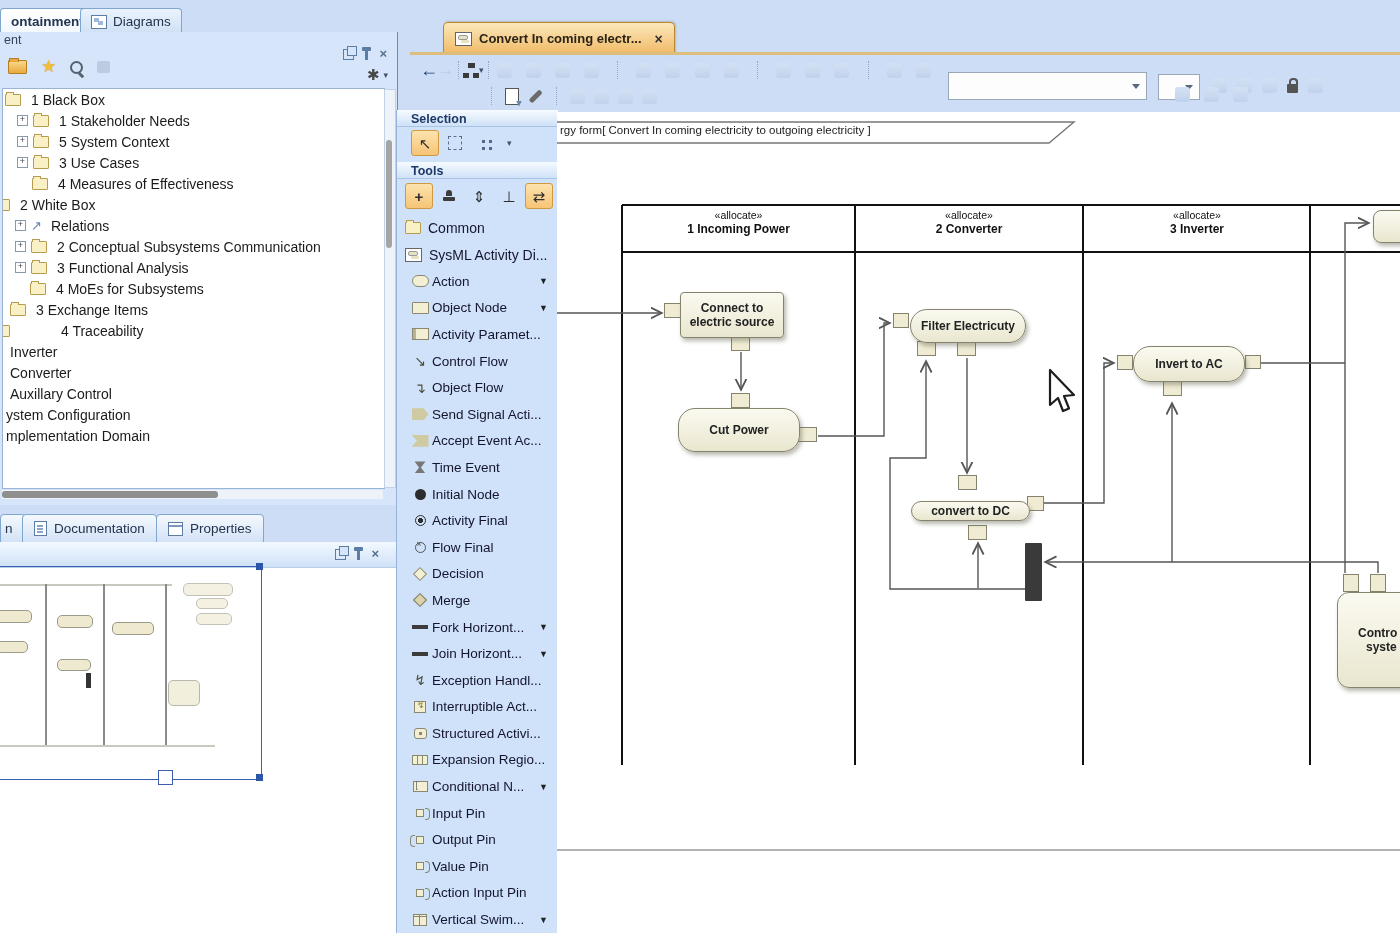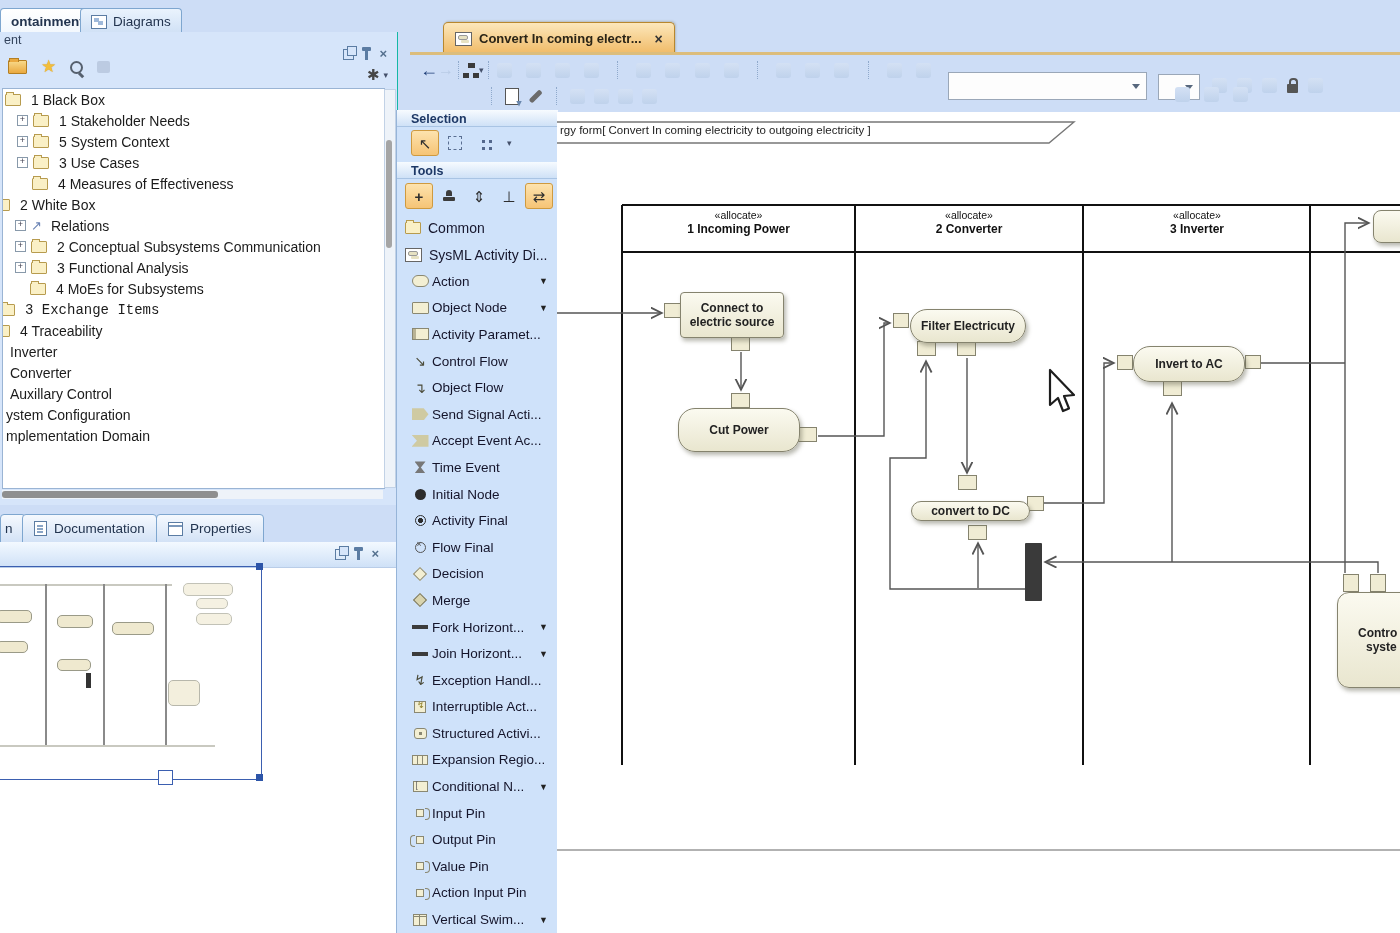--- a/index.html
+++ b/index.html
@@ -230,25 +230,25 @@
       <div class="trow" style="padding-left: 12px;">
         <span class="exp">+</span>
         <span class="ico-folder"></span>
         <span class="tlabel">3 Functional Analysis</span>
       </div>
       <div class="trow" style="padding-left: 12px;">
         <span class="expsp"></span>
         <span class="ico-folder"></span>
         <span class="tlabel">4 MoEs for Subsystems</span>
       </div>
-      <div class="trow" style="padding-left: 5px; font-family: Liberation Mono, monospace;">
+      <div class="trow" style="padding-left: 16px;">
         <span class="ico-folder" style="margin-left: -9px;"></span>
         <span class="tlabel">3 Exchange Items</span>
       </div>
-      <div class="trow" style="padding-left: 0px;">
+      <div class="trow" style="padding-left: 0px; gap: 41px;">
         <span class="ico-folder" style="margin-left: -9px;"></span>
         <span class="tlabel">4 Traceability</span>
       </div>
       <div class="trow" style="padding-left: 4px;">
         <span class="tlabel">Inverter</span>
       </div>
       <div class="trow" style="padding-left: 4px;">
         <span class="tlabel">Converter</span>
       </div>
       <div class="trow" style="padding-left: 4px;">

